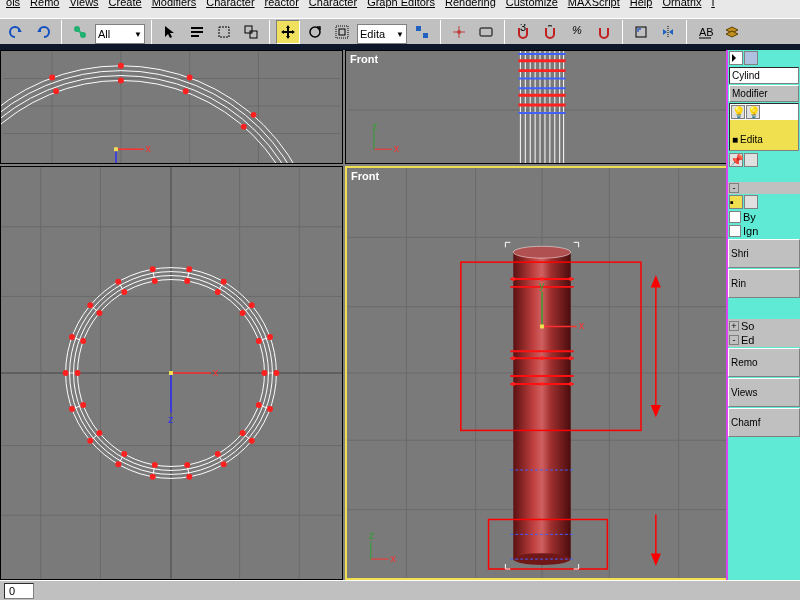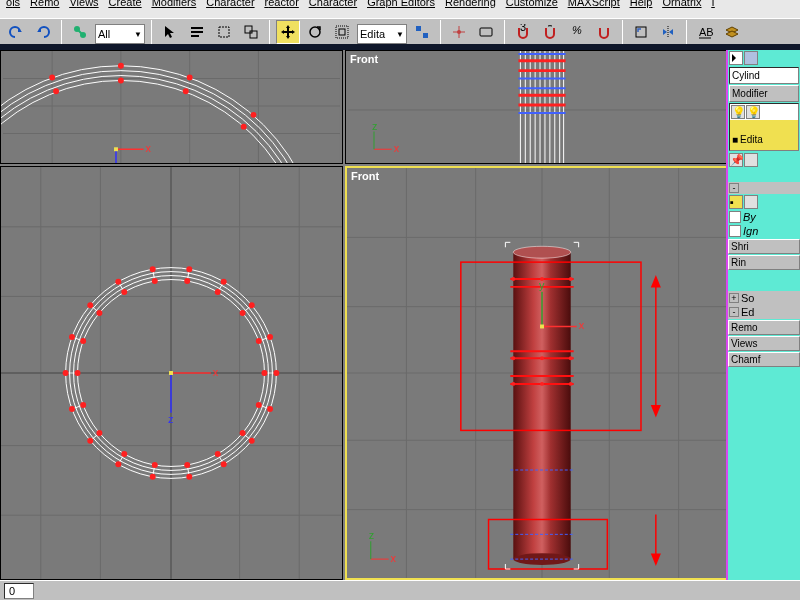--- a/index.html
+++ b/index.html
@@ -18,28 +18,28 @@
 .sep { width: 1px; height: 24px; background: #808080; margin: 0 3px; border-right: 1px solid #fff; }
 
 .workspace { position: absolute; top: 50px; left: 0; width: 740px; height: 530px; background: #808080; }
 .viewport { position: absolute; background: #7a7a7a; border: 1px solid #000; }
 .viewport.active { border: 2px solid #f0e050; }
 .viewport .label { position: absolute; top: 2px; left: 4px; color: #fff; font-size: 11px; z-index: 5; font-weight: bold; }
 .viewport svg { width: 100%; height: 100%; }
 
 .sidepanel { position: absolute; top: 50px; right: 0; width: 74px; height: 530px; background: #5eead4; border-left: 2px solid #d946ef; overflow: hidden; }
 .sidepanel .sec { background: #c0c0c0; border: 1px solid #808080; border-top-color: #fff; border-left-color: #fff; margin: 1px; padding: 2px; font-size: 10px; }
-.sidepanel .btn { background: #c0c0c0; border: 1px solid #fff; border-right-color: #808080; border-bottom-color: #808080; padding: 1px 2px; margin: 1px 0; font-size: 10px; white-space: nowrap; overflow: hidden; }
+.sidepanel .btn { background: #c0c0c0; border: 1px solid #fff; border-right-color: #808080; border-bottom-color: #808080; padding: 8px 2px; margin: 1px 0; font-size: 10px; white-space: nowrap; overflow: hidden; }
 .sidepanel .hdr { background: #c0c0c0; display: flex; align-items: center; gap: 2px; padding: 1px; }
 .sidepanel .hdr .sq { width: 10px; height: 10px; background: #c0c0c0; border: 1px solid #808080; text-align: center; line-height: 8px; font-size: 9px; }
 .yellowrow { background: #f0e050; padding: 14px 2px; font-size: 10px; display: flex; align-items: center; }
 .yellowrow::before { content: "■"; color: #000; margin-right: 2px; }
 .iconrow { display: flex; gap: 1px; padding: 1px; }
 .iconrow .i { width: 14px; height: 14px; border: 1px solid #808080; background: #e0e0e0; }
-.chk { display: flex; align-items: center; gap: 2px; font-size: 10px; padding: 1px; font-style: italic; }
+.chk { display: flex; align-items: center; gap: 2px; font-size: 10px; padding: 1px; }
 .chk::before { content: ""; width: 10px; height: 10px; background: #fff; border: 1px solid #808080; }
 
 .bottombar { position: absolute; bottom: 0; left: 0; width: 800px; height: 20px; background: #c0c0c0; border-top: 1px solid #fff; display: flex; align-items: center; padding: 0 4px; font-size: 10px; }
 .field { background: #fff; border: 1px inset #808080; padding: 1px 4px; min-width: 30px; height: 16px; }
 </style>
 </head>
 <body>
 
 <div class="menubar">
   <span>ols</span>

